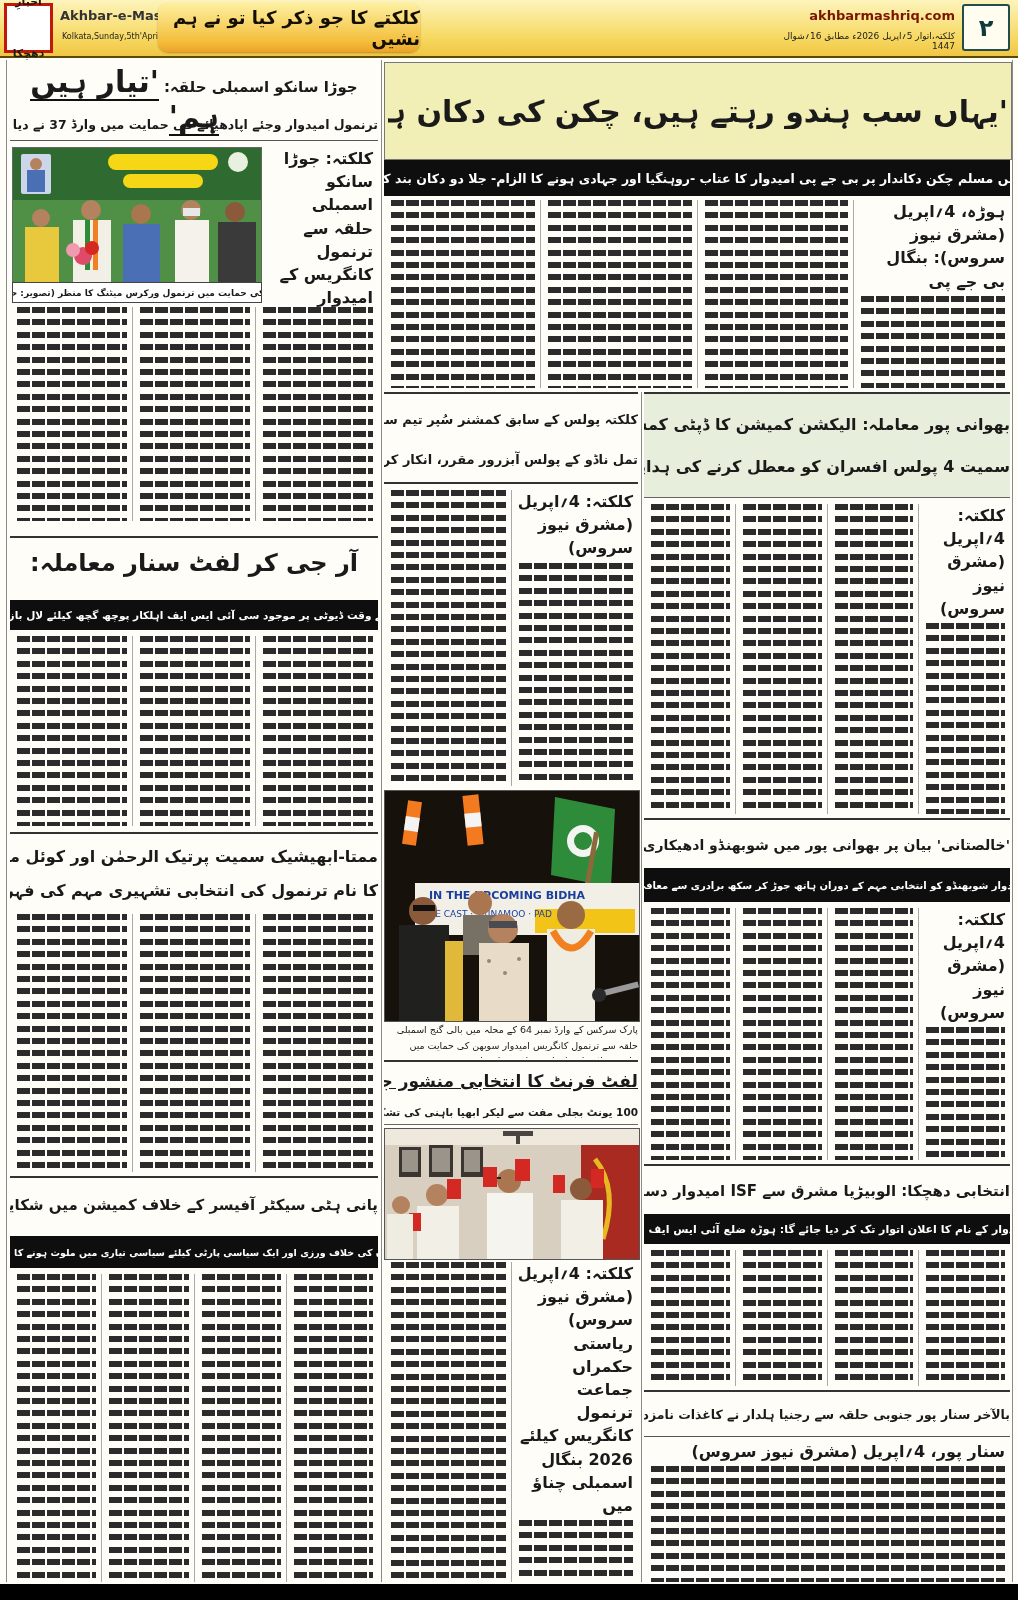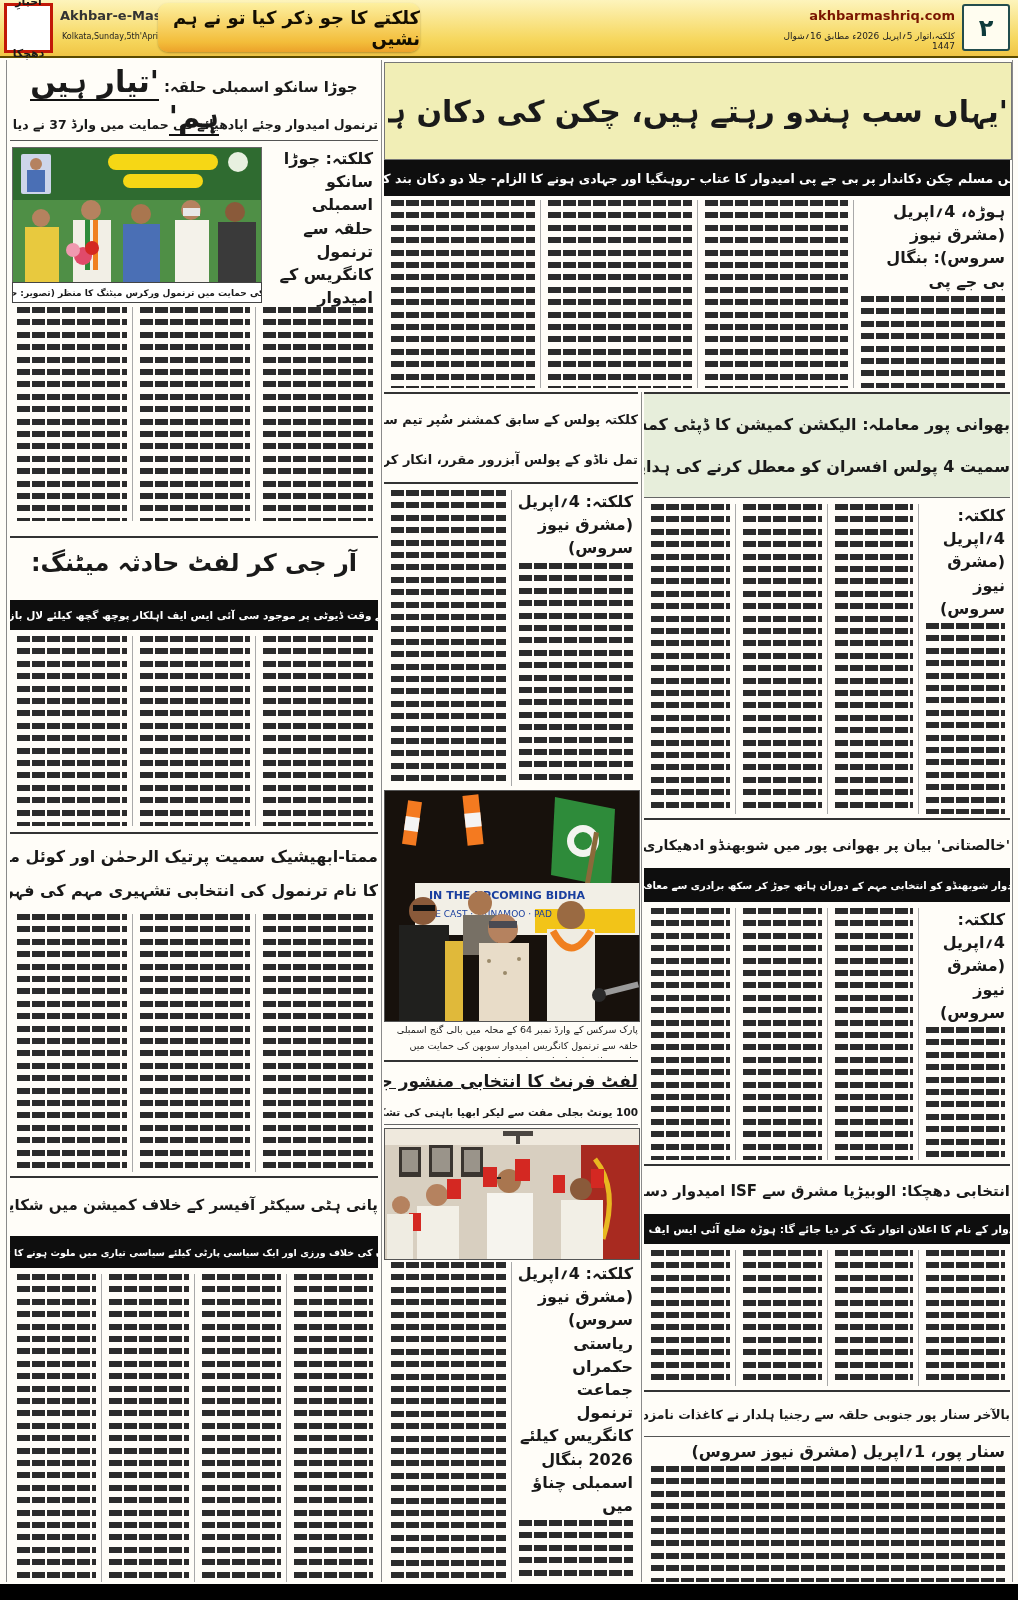--- a/index.html
+++ b/index.html
@@ -127,21 +127,21 @@
         <div class="sim"></div>
       </div>
       <div class="col">
         <div class="sim"></div>
       </div>
       <div class="col">
         <div class="sim"></div>
       </div>
     </div>
 
-  <div class="abs urdu hl fit sect" style="left:10px;top:536px;width:368px;height:46px;font-size:24px;line-height:50px;">آر جی کر لفٹ حادثہ میٹنگ:</div>
+  <div class="abs urdu hl fit sect" style="left:10px;top:536px;width:368px;height:46px;font-size:24px;line-height:50px;">آر جی کر لفٹ سنار معاملہ:</div>
   <div class="abs bar urdu fit" style="left:10px;top:600px;width:368px;height:30px;font-size:10.5px;">حادثہ کے وقت ڈیوٹی پر موجود سی آئی ایس ایف اہلکار پوچھ گچھ کیلئے لال بازار طلب</div>
   <div class="abs cols" style="left:10px;top:636px;width:368px;height:190px;">
       <div class="col">
         <div class="sim"></div>
       </div>
       <div class="col">
         <div class="sim"></div>
       </div>
       <div class="col">
         <div class="sim"></div>
@@ -332,19 +332,19 @@
         <div class="sim"></div>
       </div>
       <div class="col">
         <div class="sim"></div>
       </div>
     </div>
 
   <div class="abs urdu hl fit sect" style="left:644px;top:1390px;width:366px;height:44px;font-size:12.5px;line-height:46px;border-bottom:1px solid #555;">بالآخر سنار پور جنوبی حلقہ سے رجنیا ہلدار نے کاغذات نامزدگی داخل کیا</div>
   <div class="abs cols" style="left:644px;top:1440px;width:366px;height:142px;">
       <div class="col">
-        <div class="dl">سنار پور، 1؍اپریل (مشرق نیوز سروس)</div>
+        <div class="dl">سنار پور، 4؍اپریل (مشرق نیوز سروس)</div>
         <div class="sim"></div>
       </div>
     </div>
 
   <div class="abs" style="left:0;top:1584px;width:1018px;height:16px;background:#000;"></div>
 </div>
 
 </body></html>

